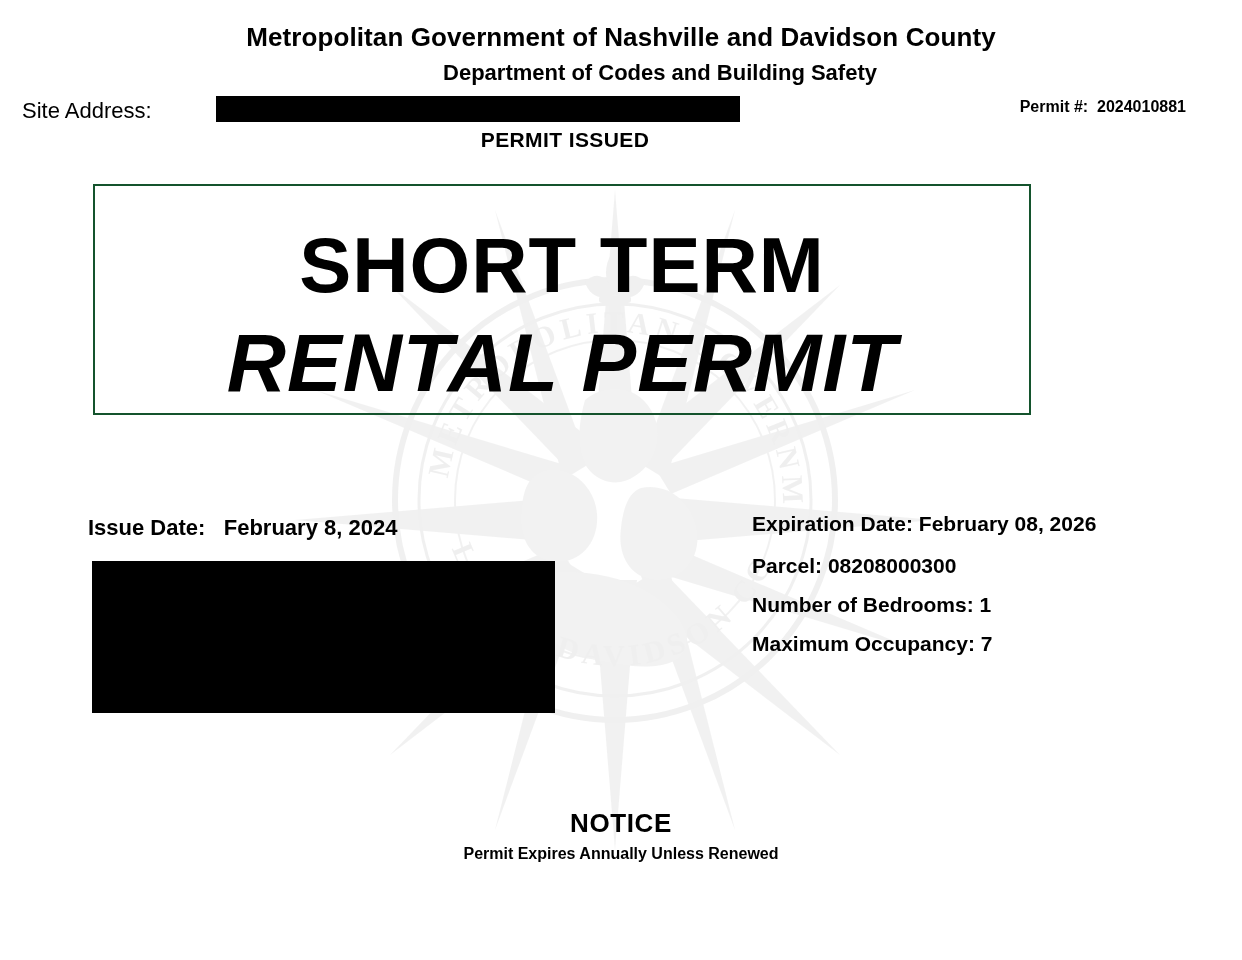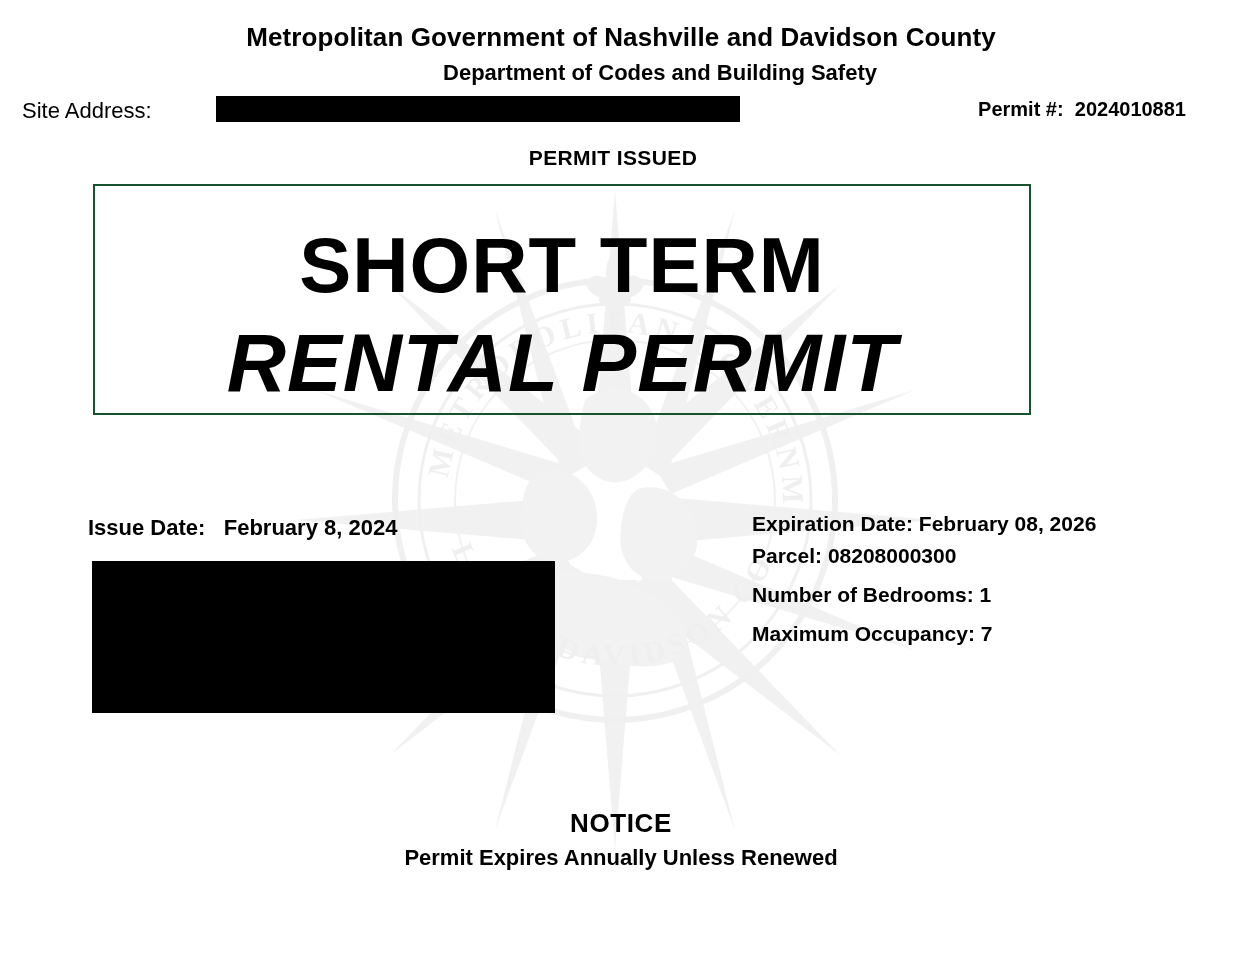--- a/index.html
+++ b/index.html
@@ -71,36 +71,35 @@
     top: 96px;
     left: 216px;
     width: 524px;
     height: 26px;
     background: #000000;
   }
   .permit-num {
     position: absolute;
     top: 98px;
     right: 56px;
-    font-size: 20px;
+    font-size: 16px;
     font-weight: bold;
     white-space: pre;
   }
 
   
   .permit-issued {
     position: absolute;
-    top: 146px;
+    top: 128px;
     left: 0;
     width: 1130px;
     text-align: center;
     font-size: 21px;
     font-weight: bold;
     letter-spacing: 0.4px;
-    padding-left: 48px;
   }
 
   
   .title-box {
     position: absolute;
     left: 93px;
     top: 184px;
     width: 938px;
     height: 231px;
     border: 2px solid #14532d;
@@ -145,40 +144,40 @@
     left: 752px;
     top: 512px;
     width: 440px;
   }
   .right-col .row {
     font-size: 21px;
     font-weight: bold;
     margin-bottom: 15px;
     white-space: nowrap;
   }
-  .right-col .row.exp { margin-bottom: 8px; }
+  .right-col .row.exp { margin-bottom: 18px; }
 
   
   .notice-title {
     position: absolute;
     top: 808px;
     left: 0;
     width: 1242px;
     text-align: center;
     font-size: 26px;
     font-weight: bold;
     letter-spacing: 0.6px;
   }
   .notice-sub {
     position: absolute;
     top: 845px;
     left: 0;
     width: 1242px;
     text-align: center;
-    font-size: 22px;
+    font-size: 16px;
     font-weight: bold;
   }
 </style>
 </head>
 <body>
 
 <div class="watermark">
   <svg viewBox="0 0 660 700" xmlns="http://www.w3.org/2000/svg">
     <g fill="#8a8a8a" stroke="none">
 

